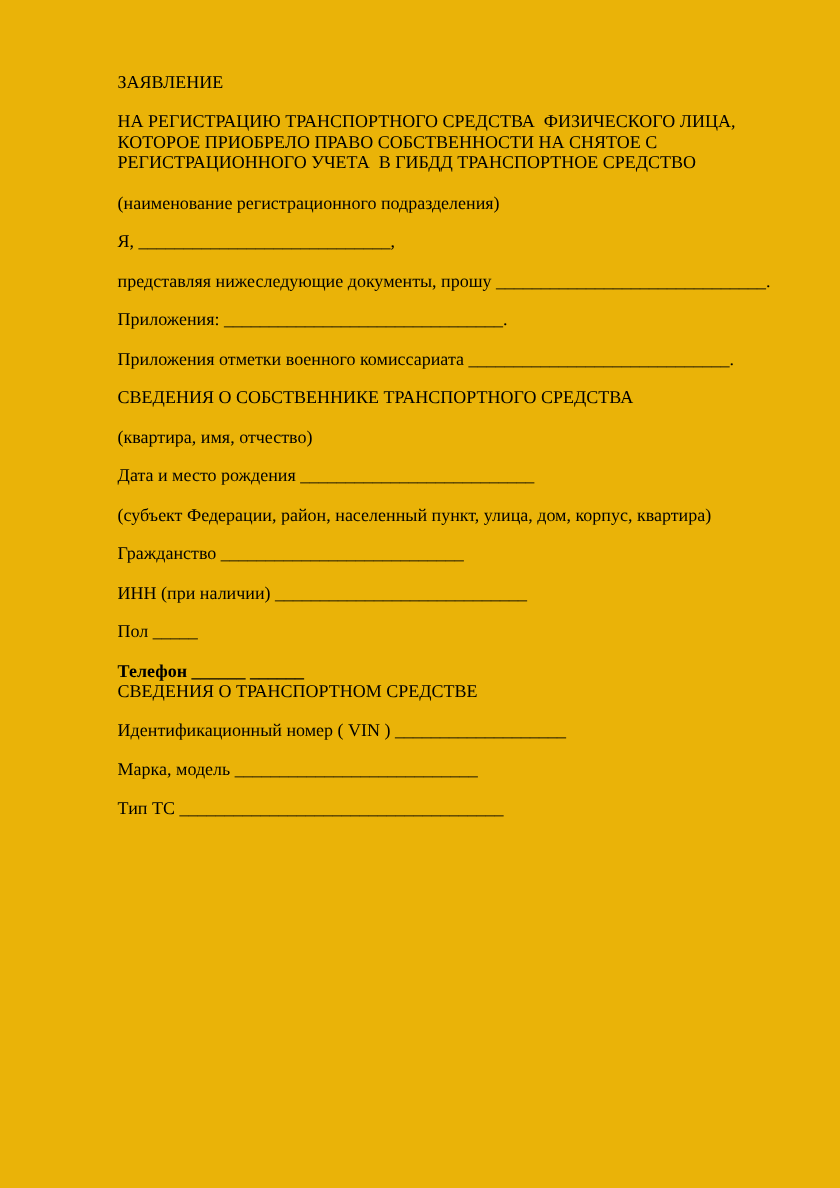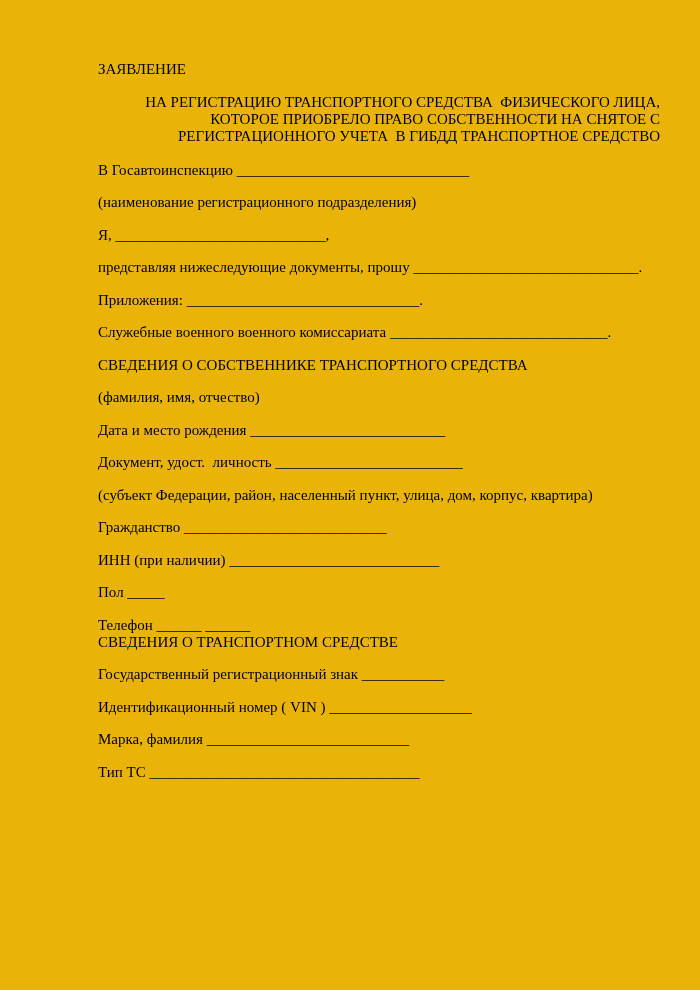--- a/index.html
+++ b/index.html
@@ -18,44 +18,41 @@
     font-family: "Liberation Serif", "DejaVu Serif", serif;
     font-size: 15px;
     line-height: 17px;
     color: #000000;
   }
   .para {
     margin: 0 0 15.5px 0;
     white-space: pre-wrap;
     word-break: normal;
   }
-  p[data-name="document-subtitle"] { margin-bottom: 17px; text-align: right; }
-  p[data-name="field-phone"] { margin-bottom: 0; }
+  p[data-name="document-subtitle"] { margin-bottom: 17px; }
+  p[data-name="field-phone"] { margin-bottom: 0; font-weight: bold; }
 </style>
 </head>
 <body>
 
 <div class="page" data-name="document-page" style="background: #eab308; color: rgb(0, 0, 0);">
   <p class="para" data-name="document-title">ЗАЯВЛЕНИЕ</p>
   <p class="para" id="subtitle" data-name="document-subtitle">НА РЕГИСТРАЦИЮ ТРАНСПОРТНОГО СРЕДСТВА  ФИЗИЧЕСКОГО ЛИЦА,<br>КОТОРОЕ ПРИОБРЕЛО ПРАВО СОБСТВЕННОСТИ НА СНЯТОЕ С<br>РЕГИСТРАЦИОННОГО УЧЕТА  В ГИБДД ТРАНСПОРТНОЕ СРЕДСТВО</p>
   <div id="body-paragraphs" data-name="document-body">
-      <p class="para" data-name="field-registration-office">В Госавтоинспекцию _______________________________</p>
       <p class="para" data-name="caption-registration-unit">(наименование регистрационного подразделения)</p>
       <p class="para" data-name="field-applicant">Я, ____________________________,</p>
       <p class="para" data-name="field-request">представляя нижеследующие документы, прошу ______________________________.</p>
       <p class="para" data-name="field-attachments">Приложения: _______________________________.</p>
-      <p class="para" data-name="field-military-commissariat-notes">Служебные военного военного комиссариата _____________________________.</p>
+      <p class="para" data-name="field-military-commissariat-notes">Приложения отметки военного комиссариата _____________________________.</p>
       <p class="para" data-name="heading-owner-info">СВЕДЕНИЯ О СОБСТВЕННИКЕ ТРАНСПОРТНОГО СРЕДСТВА</p>
-      <p class="para" data-name="caption-owner-name">(фамилия, имя, отчество)</p>
+      <p class="para" data-name="caption-owner-name">(квартира, имя, отчество)</p>
       <p class="para" data-name="field-birth-date-place">Дата и место рождения __________________________</p>
-      <p class="para" data-name="field-identity-document">Документ, удост.  личность _________________________</p>
       <p class="para" data-name="caption-residence">(субъект Федерации, район, населенный пункт, улица, дом, корпус, квартира)</p>
       <p class="para" data-name="field-citizenship">Гражданство ___________________________</p>
       <p class="para" data-name="field-inn">ИНН (при наличии) ____________________________</p>
       <p class="para" data-name="field-gender">Пол _____</p>
       <p class="para" data-name="field-phone">Телефон ______ ______</p>
       <p class="para" data-name="heading-vehicle-info">СВЕДЕНИЯ О ТРАНСПОРТНОМ СРЕДСТВЕ</p>
-      <p class="para" data-name="field-registration-plate">Государственный регистрационный знак ___________</p>
       <p class="para" data-name="field-vin">Идентификационный номер ( VIN ) ___________________</p>
-      <p class="para" data-name="field-make-model">Марка, фамилия ___________________________</p>
+      <p class="para" data-name="field-make-model">Марка, модель ___________________________</p>
       <p class="para" data-name="field-vehicle-type">Тип ТС ____________________________________</p>
     </div>
 </div>
 
 </body></html>

